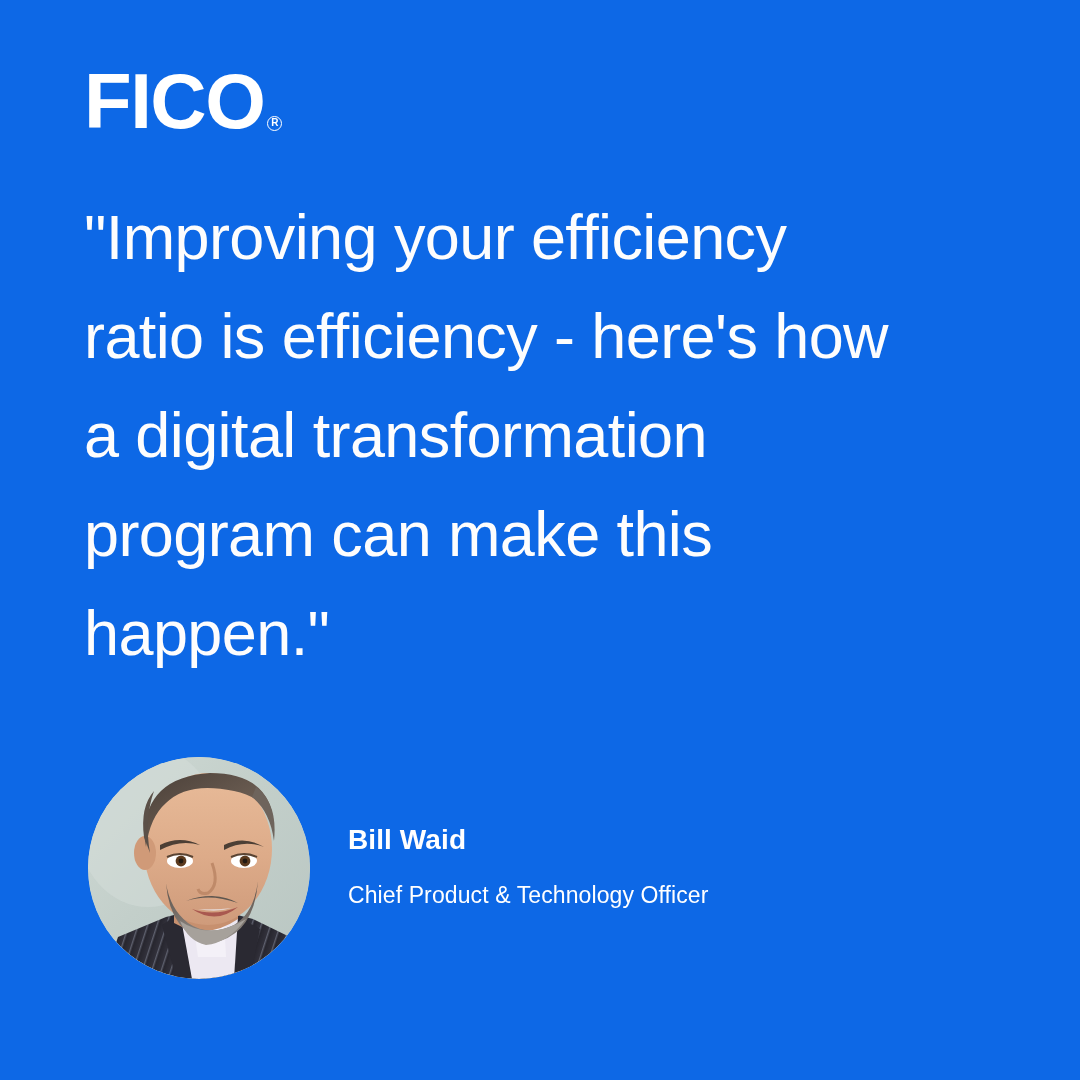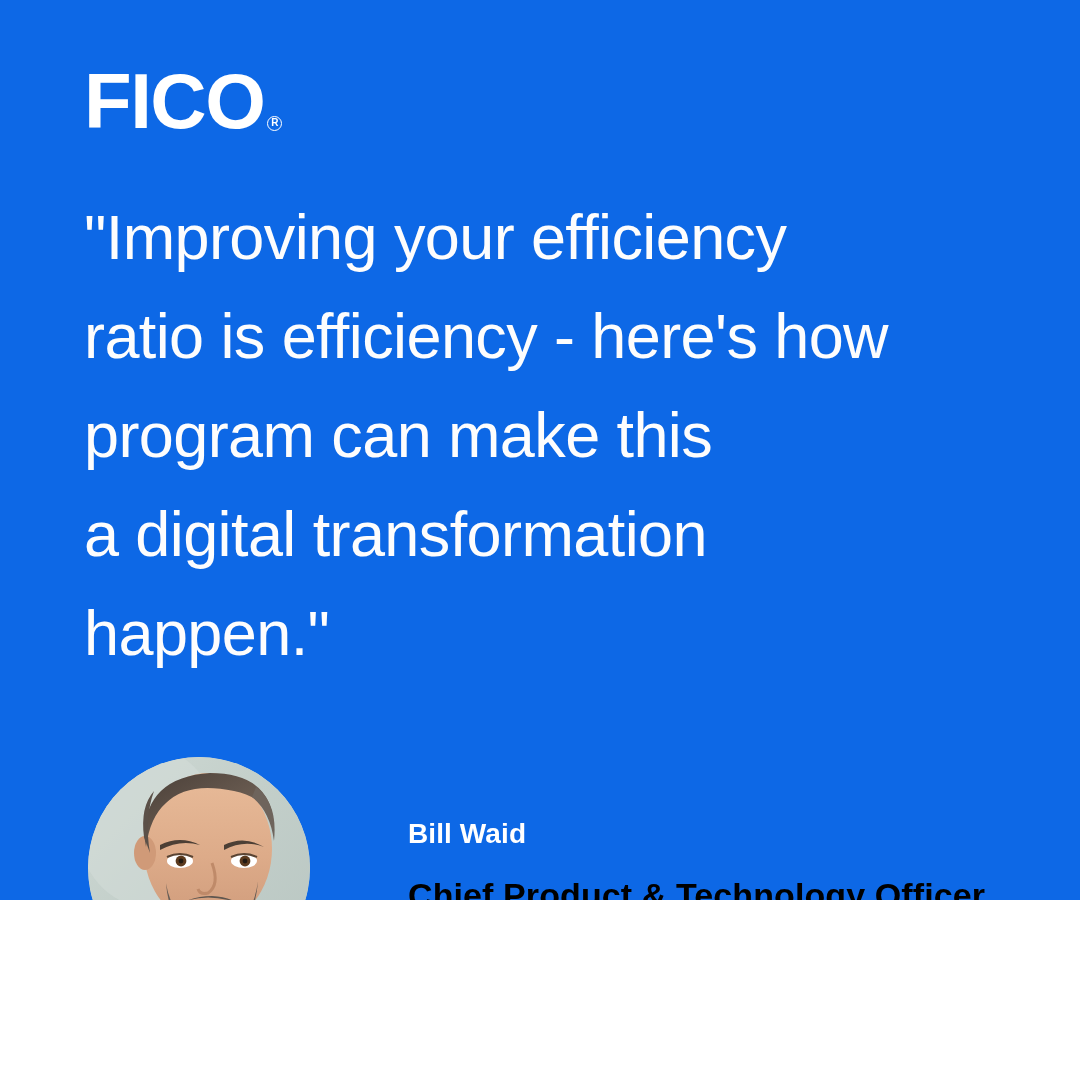--- a/index.html
+++ b/index.html
@@ -3,21 +3,21 @@
 <meta charset="utf-8">
 <style>
   html, body {
     margin: 0;
     padding: 0;
     background: #ffffff;
   }
   .card {
     position: relative;
     width: 1080px;
-    height: 900px;
+    height: 1080px;
     background: #0d68e6;
     overflow: hidden;
     font-family: "Liberation Sans", sans-serif;
     -webkit-font-smoothing: antialiased;
   }
 
   
   .logo {
     position: absolute;
     left: 84px;
@@ -85,54 +85,54 @@
     width: 222px;
     height: 222px;
     border-radius: 50%;
     overflow: hidden;
     flex: 0 0 auto;
     background: #c9d4d0;
   }
   .avatar svg { display: block; }
 
   .person {
-    margin-left: 98px;
+    margin-left: 38px;
     padding-bottom: 4px;
   }
   .person-name {
     font-size: 28px;
     font-weight: 700;
     color: #ffffff;
     letter-spacing: 0.1px;
     margin-bottom: 26px;
   }
   .person-title {
-    font-size: 34px;
-    font-weight: 700;
-    color: #000000;
+    font-size: 23px;
+    font-weight: 400;
+    color: #ffffff;
     letter-spacing: 0.1px;
   }
 </style>
 </head>
 <body>
 
 <div class="card">
 
   <div class="logo">
     <div class="logo-word">FICO</div>
     <div class="logo-reg">
       <span>R</span>
     </div>
   </div>
 
   <div class="quote">
     <div class="quote-line">"Improving your efficiency</div>
     <div class="quote-line">ratio is efficiency - here's how</div>
+    <div class="quote-line">a digital transformation</div>
     <div class="quote-line">program can make this</div>
-    <div class="quote-line">a digital transformation</div>
     <div class="quote-line">happen."</div>
   </div>
 
   <div class="attribution">
 
     <div class="avatar">
       <svg width="222" height="222" viewBox="0 0 222 222">
         <defs>
           <linearGradient id="bgGrad" x1="0" y1="0" x2="1" y2="1">
             <stop offset="0%" stop-color="#cfd9d4"></stop>

